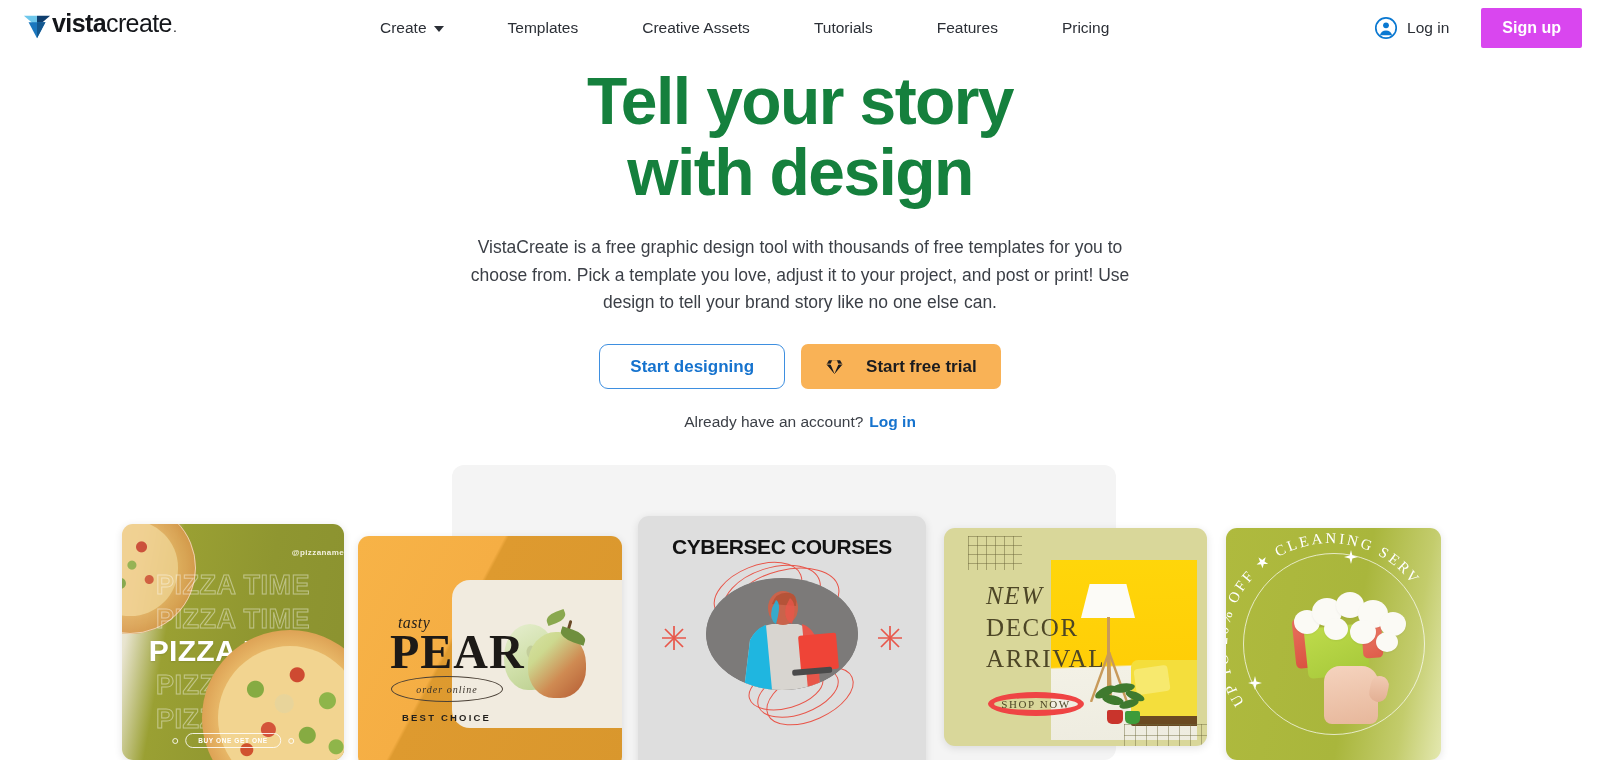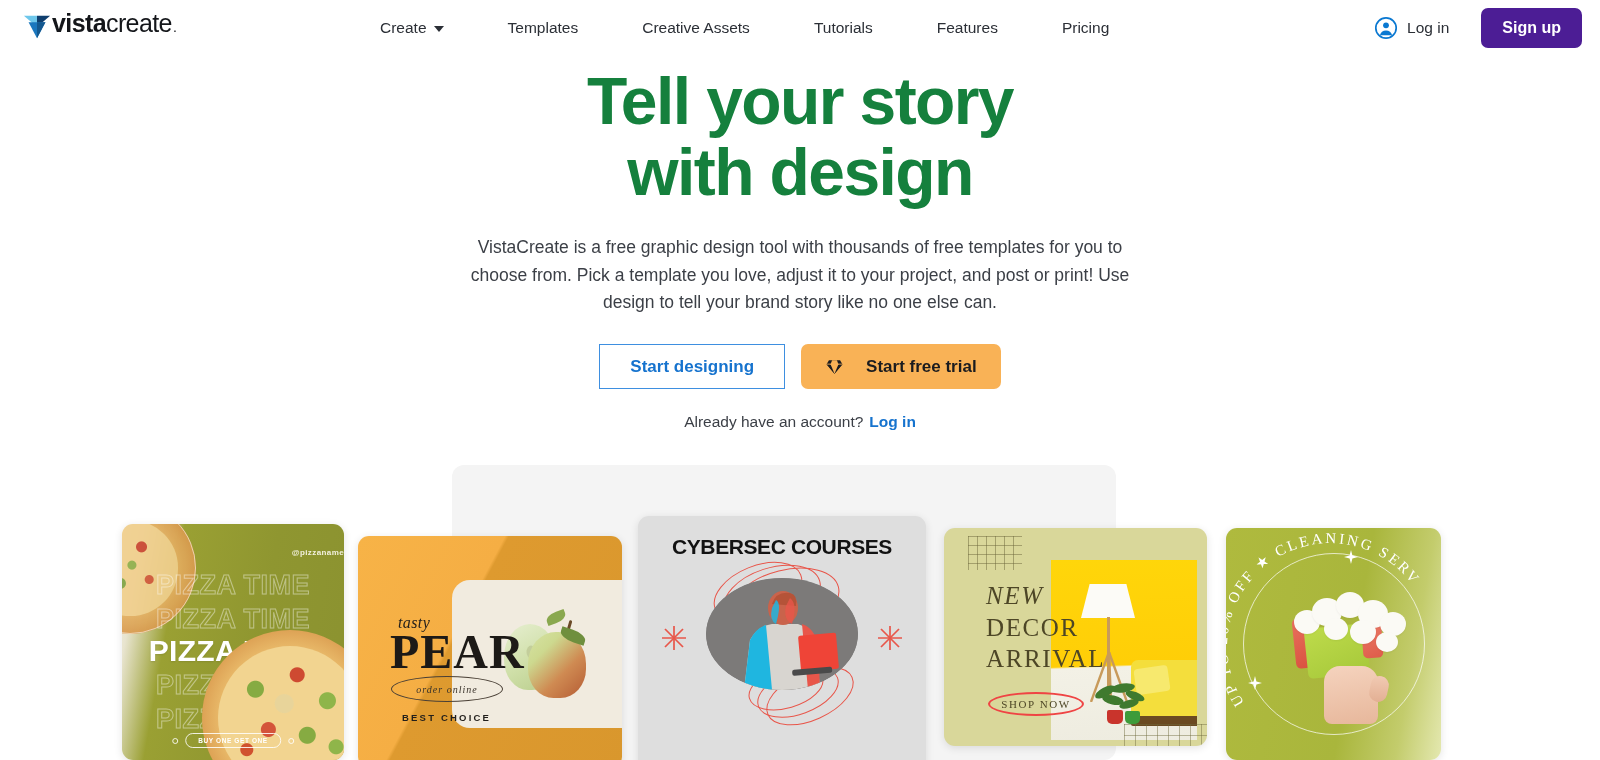--- a/index.html
+++ b/index.html
@@ -57,23 +57,23 @@
     position: absolute; right: 18px; top: 0;
     height: 56px; display: flex; align-items: center; gap: 0;
   }
   .login-link {
     display: flex; align-items: center; gap: 9px;
     font-size: 15.5px; color: #2b2f36; cursor: pointer;
     margin-right: 32px;
   }
   .user-icon { width: 24px; height: 24px; display:block; }
   .signup-btn {
-    background: #4c1d95; color: #fff;
+    background: #d946ef; color: #fff;
     font-size: 16px; font-weight: 700;
-    border: none; border-radius: 7px;
+    border: none; border-radius: 2px;
     padding: 0 21px; height: 40px;
     cursor: pointer; white-space: nowrap;
     font-family: "Liberation Sans", sans-serif;
   }
 
   
   .hero {
     position: absolute; top: 56px; left: 0;
     width: 1600px; text-align: center;
   }
@@ -89,21 +89,21 @@
     font-size: 17.5px; line-height: 1.56;
     color: #3b3f46;
   }
   .cta-row {
     margin-top: 28px;
     display: flex; justify-content: center; align-items: center; gap: 16px;
   }
   .btn-outline {
     background: #ffffff; border: 1.6px solid #3E8FE0;
     color: #1673CE; font-size: 17px; font-weight: 700;
-    border-radius: 0; height: 45px; padding: 0 30px;
+    border-radius: 9px; height: 45px; padding: 0 30px;
     cursor: pointer; white-space: nowrap;
     display: flex; align-items: center; justify-content: center;
     font-family: "Liberation Sans", sans-serif;
   }
   .btn-orange {
     background: #F9B256; border: none;
     color: #1b1c1f; font-size: 17px; font-weight: 700;
     border-radius: 7px; height: 45px; padding: 0 24px;
     cursor: pointer; white-space: nowrap;
     display: flex; align-items: center; justify-content: center; gap: 22px;
@@ -324,21 +324,21 @@
     background-size:11px 11px;
   }
   .dc-title {
     position:absolute; left:42px; top:52px;
     font-family:"Liberation Serif", serif;
     font-size:25px; color:#4d4626; line-height:1.26; letter-spacing:1.6px;
   }
   .dc-title .it { font-style:italic; }
   .dc-oval {
     position:absolute; left:44px; top:164px;
-    width:96px; height:24px; border:2px solid #ef4444; border-radius:50%;
+    width:96px; height:24px; border:6px solid #ef4444; border-radius:50%;
     display:flex; align-items:center; justify-content:center;
     font-family:"Liberation Serif", serif;
     font-size:11px; color:#4d4626; letter-spacing:1.6px;
   }
   .dc-photo {
     position:absolute; right:10px; top:32px; width:146px; height:180px;
     background:linear-gradient(178deg,#FFD60A 0%, #FFCE07 58%, #f3f1e6 59%, #eeece0 100%);
     overflow:hidden;
   }
   .dc-sofa {

